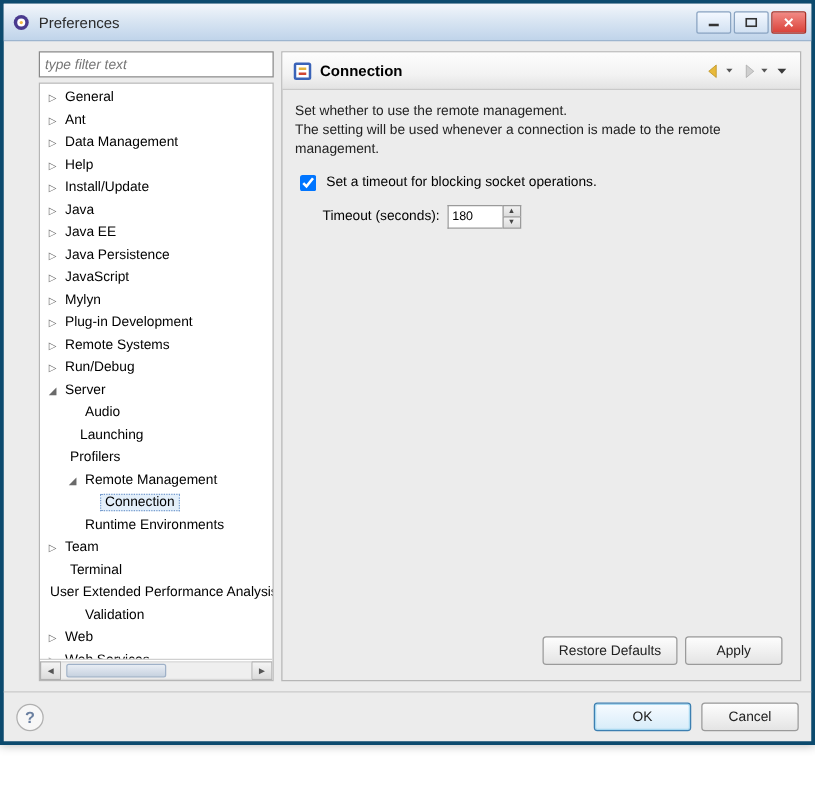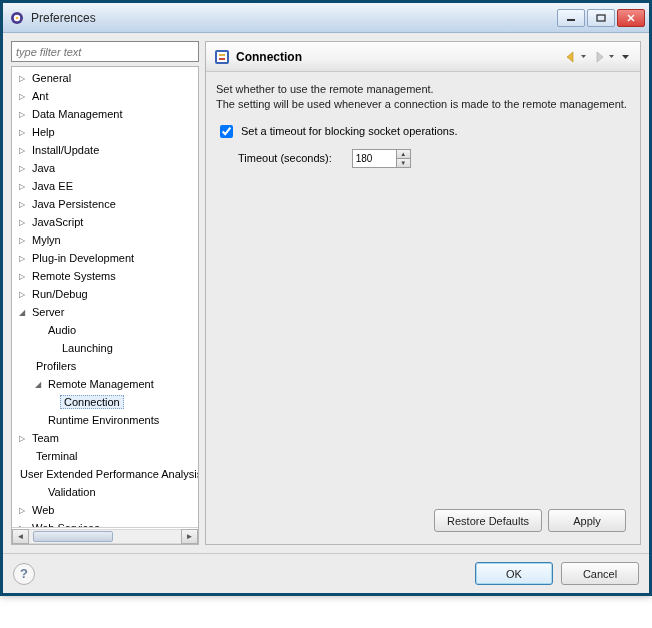--- a/index.html
+++ b/index.html
@@ -60,20 +60,21 @@
     background: linear-gradient(to bottom, #f28a85, #d9423a);
     color: #fff;
     border-color: #a83026;
   }
   .body {
     flex: 1;
     display: flex;
     padding: 8px;
     gap: 6px;
     min-height: 0;
+    margin-left: 20px;
   }
   .left-pane {
     width: 188px;
     display: flex;
     flex-direction: column;
     min-height: 0;
   }
   .filter-input {
     height: 21px;
     border: 1px solid #888;
@@ -154,21 +155,21 @@
   .rp-body {
     flex:1;
     padding: 10px 10px 6px 10px;
     display:flex;flex-direction:column;
     min-height:0;
     justify-content:space-between;
   }
   .desc { line-height: 1.35; color:#222; }
   .cb-row { margin-top:10px; display:flex; align-items:center; gap:5px;}
   .cb { width:13px;height:13px;}
-  .timeout-row { margin: 8px 0 0 22px; display:flex; align-items:center; gap:20px;}
+  .timeout-row { margin: 8px 0 0 22px; display:flex; align-items:center; gap:6px;}
   .spinner { display:flex; }
   .spinner input {
     width:44px; height:19px; border:1px solid #9a9a9a; font-size:10px; padding:1px 3px; border-right:none;
   }
   .spin-btns { display:flex; flex-direction:column;}
   .spin-btns .sp {
     width:15px;height:9.5px;border:1px solid #9a9a9a;background:linear-gradient(to bottom,#f2f2f2,#dcdcdc);
     font-size:6px; display:flex;align-items:center;justify-content:center;color:#444;
   }
   .spin-btns .sp:first-child{border-bottom:none;}
@@ -291,21 +292,21 @@
               <span class="label">Run/Debug</span>
             </div>
             <div class="tree-row" style="padding-left: 4px;">
               <span class="tw">◢</span>
               <span class="label">Server</span>
             </div>
             <div class="tree-row" style="padding-left: 20px;">
               <span class="tw"></span>
               <span class="label">Audio</span>
             </div>
-            <div class="tree-row" style="padding-left: 34px;">
+            <div class="tree-row" style="padding-left: 16px;">
               <span class="tw"></span>
               <span class="label">Launching</span>
             </div>
             <div class="tree-row" style="padding-left: 8px;">
               <span class="tw"></span>
               <span class="label">Profilers</span>
             </div>
             <div class="tree-row" style="padding-left: 20px;">
               <span class="tw">◢</span>
               <span class="label">Remote Management</span>

